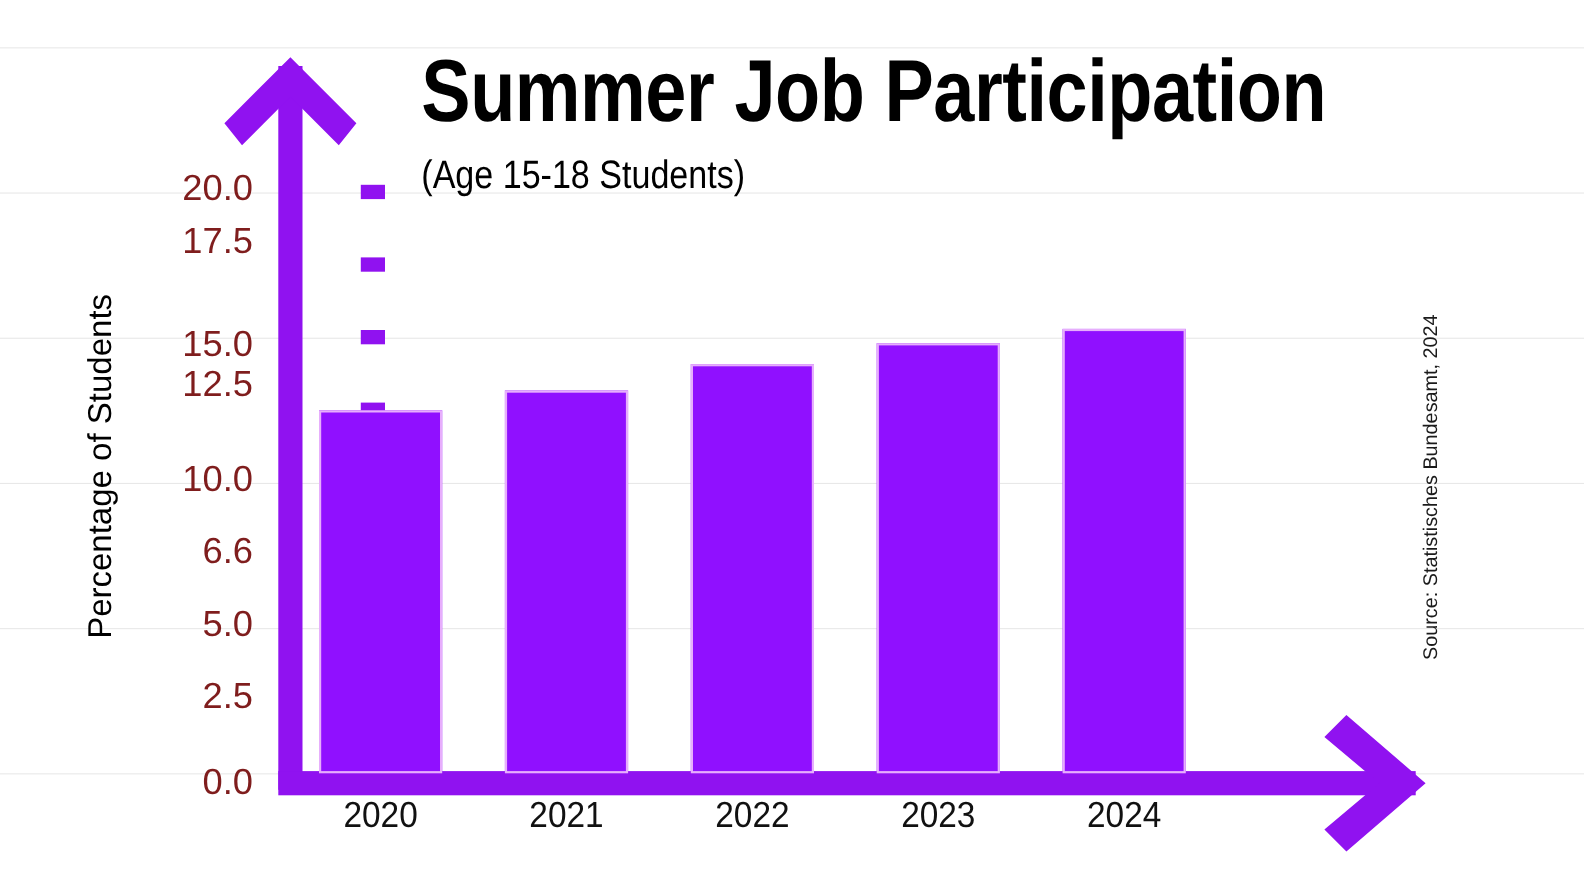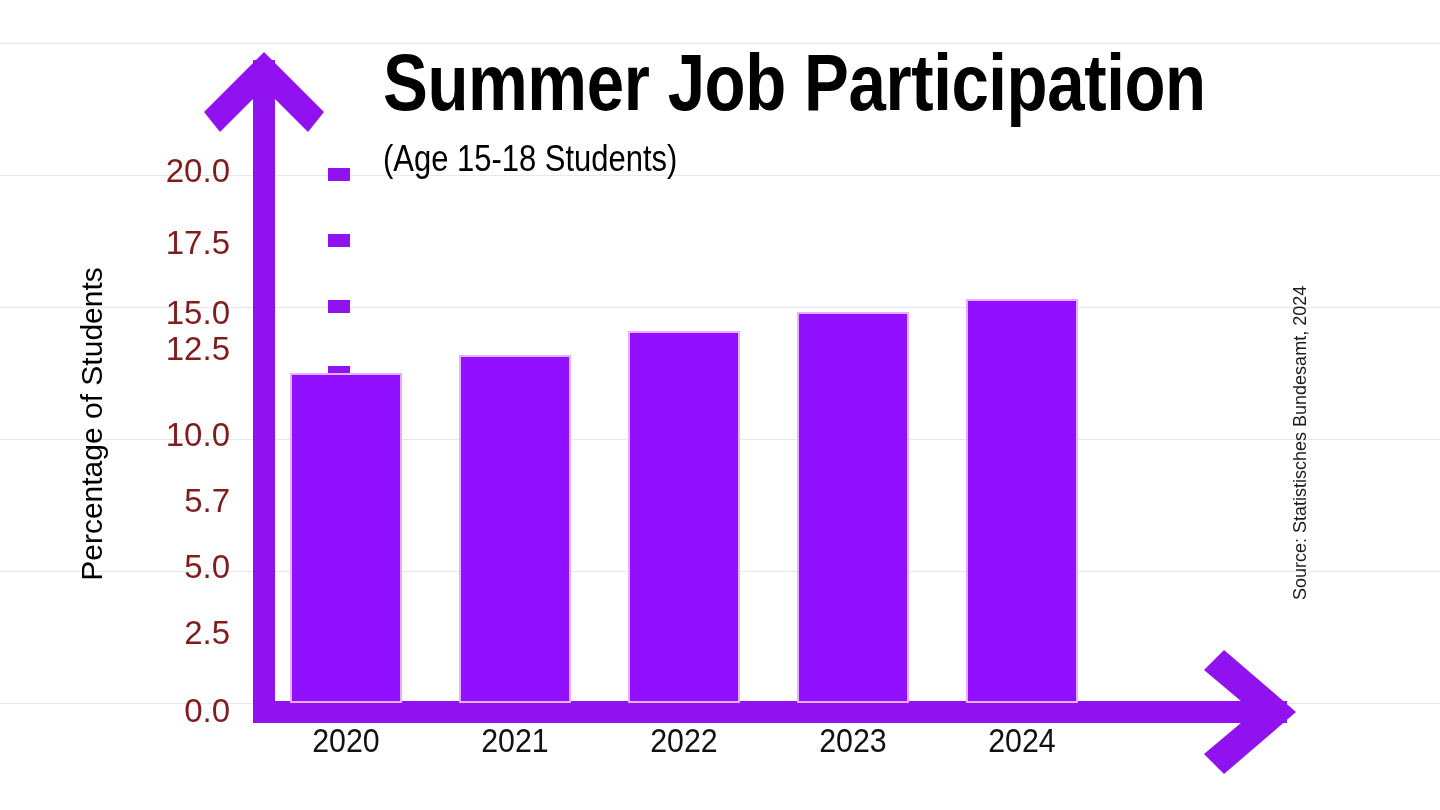--- a/index.html
+++ b/index.html
@@ -165,29 +165,29 @@
 
   <div id="ylabel">Percentage of Students</div>
 
   <div id="ytick-labels">
       <div class="ytick-label" style="top: 680px; margin-top: 12px;">0.0</div>
       <div class="ytick-mark" style="top: 696px; background: rgb(144, 18, 240);"></div>
       <div class="ytick-label" style="top: 614px;">2.5</div>
       <div class="ytick-mark" style="top: 630px; background: rgb(144, 18, 240);"></div>
       <div class="ytick-label" style="top: 548px;">5.0</div>
       <div class="ytick-mark" style="top: 564px; background: rgb(144, 18, 240);"></div>
-      <div class="ytick-label" style="top: 482px;">5.7</div>
+      <div class="ytick-label" style="top: 482px;">6.6</div>
       <div class="ytick-mark" style="top: 498px; background: rgb(144, 18, 240);"></div>
       <div class="ytick-label" style="top: 416px;">10.0</div>
       <div class="ytick-mark" style="top: 432px; background: rgb(144, 18, 240);"></div>
       <div class="ytick-label" style="top: 330px;">12.5</div>
       <div class="ytick-mark" style="top: 366px; background: rgb(144, 18, 240);"></div>
       <div class="ytick-label" style="top: 282px; margin-top: 12px;">15.0</div>
       <div class="ytick-mark" style="top: 300px; background: rgb(144, 18, 240);"></div>
-      <div class="ytick-label" style="top: 224px;">17.5</div>
+      <div class="ytick-label" style="top: 200px;">17.5</div>
       <div class="ytick-mark" style="top: 234px; background: rgb(144, 18, 240);"></div>
       <div class="ytick-label" style="top: 152px;">20.0</div>
       <div class="ytick-mark" style="top: 168px; background: rgb(144, 18, 240);"></div>
     </div>
 
   <svg id="axes-svg" viewBox="0 0 1440 810">
 
     <rect x="253" y="60" width="22" height="658" fill="#9012f0"></rect>
 
     <g>

